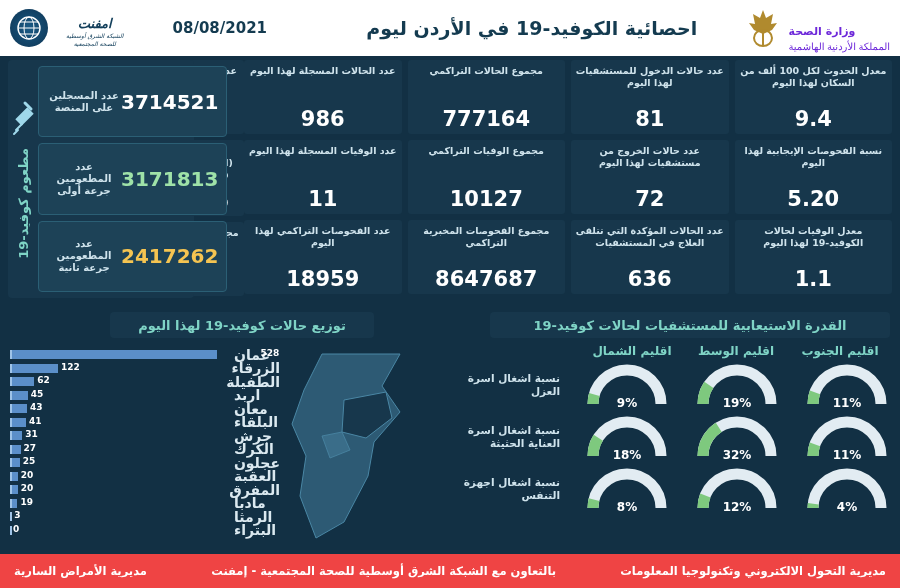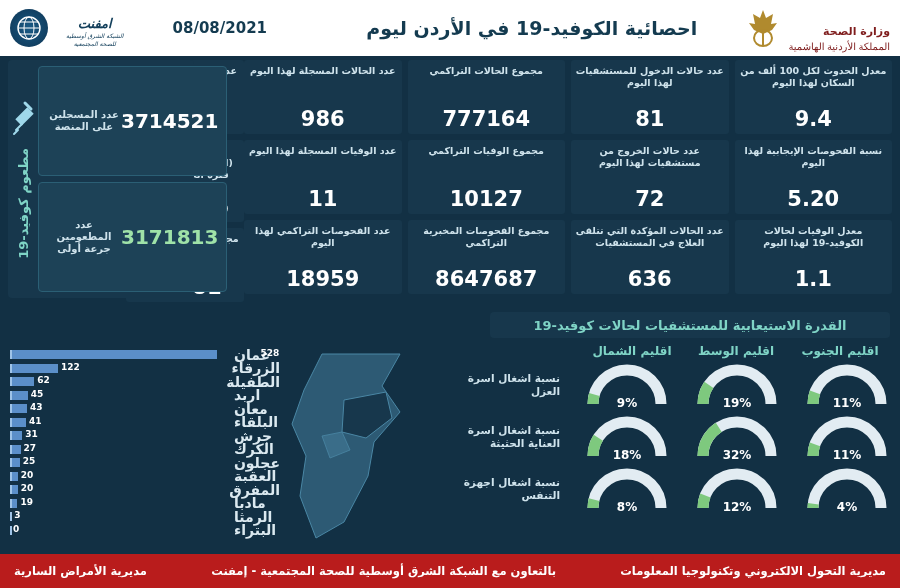--- a/index.html
+++ b/index.html
@@ -16,21 +16,21 @@
   .header {
     position: absolute; top: 0; left: 0; width: 900px; height: 56px;
     background: #ffffff; display: flex; align-items: center; justify-content: space-between;
     padding: 0 10px;
   }
   .hdr-right { display: flex; align-items: center; gap: 8px; }
   .crown {
     width: 34px; height: 40px; position: relative;
   }
   .crown svg { display: block; }
-  .minhealth { text-align: right; color: #7f1d1d; line-height: 1.35; margin-top: 23px; }
+  .minhealth { text-align: left; color: #6d28d9; line-height: 1.35; margin-top: 23px; }
   .minhealth .l1 { font-size: 11px; font-weight: bold; }
   .minhealth .l2 { font-size: 10px; font-family: Liberation Serif, serif; }
   .hdr-title { color: #143b50; font-weight: bold; font-size: 19px; white-space: nowrap; margin-left: 36px; }
   .hdr-date { color: #143b50; font-weight: bold; font-size: 15px; margin-right: 14px; }
   .hdr-left { display: flex; align-items: flex-end; gap: 18px; font-style: italic; }
   .amfnt-logo {
     width: 38px; height: 38px; border-radius: 50%;
     background: radial-gradient(circle at 50% 50%, #1a5b86 0%, #113f61 70%);
     display: flex; align-items: center; justify-content: center;
   }
@@ -50,21 +50,21 @@
   }
   .cell {
     background: #17374c; border-radius: 3px; padding: 5px 4px 3px;
     text-align: center; min-height: 74px;
     display: flex; flex-direction: column; justify-content: space-between;
   }
   .cell .lbl {
     font-size: 9.5px; line-height: 1.25; color: #cfe3ec; font-weight: bold;
   }
   .cell .val {
-    font-size: 21px; font-weight: bold; color: #ffffff; margin-top: 14px;
+    font-size: 21px; font-weight: bold; color: #ffffff; margin-top: 8px;
   }
 
   
   .vaxwrap {
     position: absolute; top: 60px; left: 8px; width: 238px; height: 238px;
     background: #17374c; border-radius: 4px; padding: 6px 6px 6px 4px;
     display: flex; flex-direction: row-reverse; align-items: stretch; gap: 4px;
   }
   .vax-side {
     width: 46px; display: flex; flex-direction: column; align-items: center;
@@ -135,21 +135,21 @@
   .gauge { position: relative; width: 90px; height: 50px; }
   .gauge svg { display: block; }
   .gauge .gtxt {
     position: absolute; bottom: 0px; left: 0; width: 100%; text-align: center;
     font-size: 12px; font-weight: bold; color: #ffffff;
   }
 
   
   .footer {
     position: absolute; bottom: 0; left: 0; width: 900px; height: 34px;
-    background: #b91c1c; display: flex; flex-direction: row-reverse;
+    background: #ef4444; display: flex; flex-direction: row-reverse;
     align-items: center; justify-content: space-between; padding: 0 14px;
   }
   .footer div { font-size: 11.5px; font-weight: bold; color: #ffffff; }
 </style>
 </head>
 <body>
 
 <div class="page">
 
   <div class="header">
@@ -268,23 +268,28 @@
     </div>
     <div class="vax-cells">
       <div class="vcell">
         <div class="vlbl">عدد المسجلين على المنصة</div>
         <div class="vval" style="color:#ffffff">3714521</div>
       </div>
       <div class="vcell">
         <div class="vlbl">عدد المطعومين جرعة أولى</div>
         <div class="vval" style="color:#9fe2a8">3171813</div>
       </div>
-    </div>
-  </div>
-
+      <div class="vcell">
+        <div class="vlbl">عدد المطعومين جرعة ثانية</div>
+        <div class="vval" style="color:#f5c451">2417262</div>
+      </div>
+    </div>
+  </div>
+
+  <div class="sect-title" id="title-dist">توزيع حالات كوفيد-19 لهذا اليوم</div>
   <div class="sect-title" id="title-cap">القدرة الاستيعابية للمستشفيات لحالات كوفيد-19</div>
 
   <div class="dist" id="dist-chart">
       <div class="bar-row">
         <div class="bar-name">عمان</div>
         <div class="bar-track">
           <div class="bar-fill" style="width: 94.2857%;"></div>
           <div class="bar-val" style="left: calc(94.2857% + 3px); margin-left: 40px;">528</div>
         </div>
       </div>

